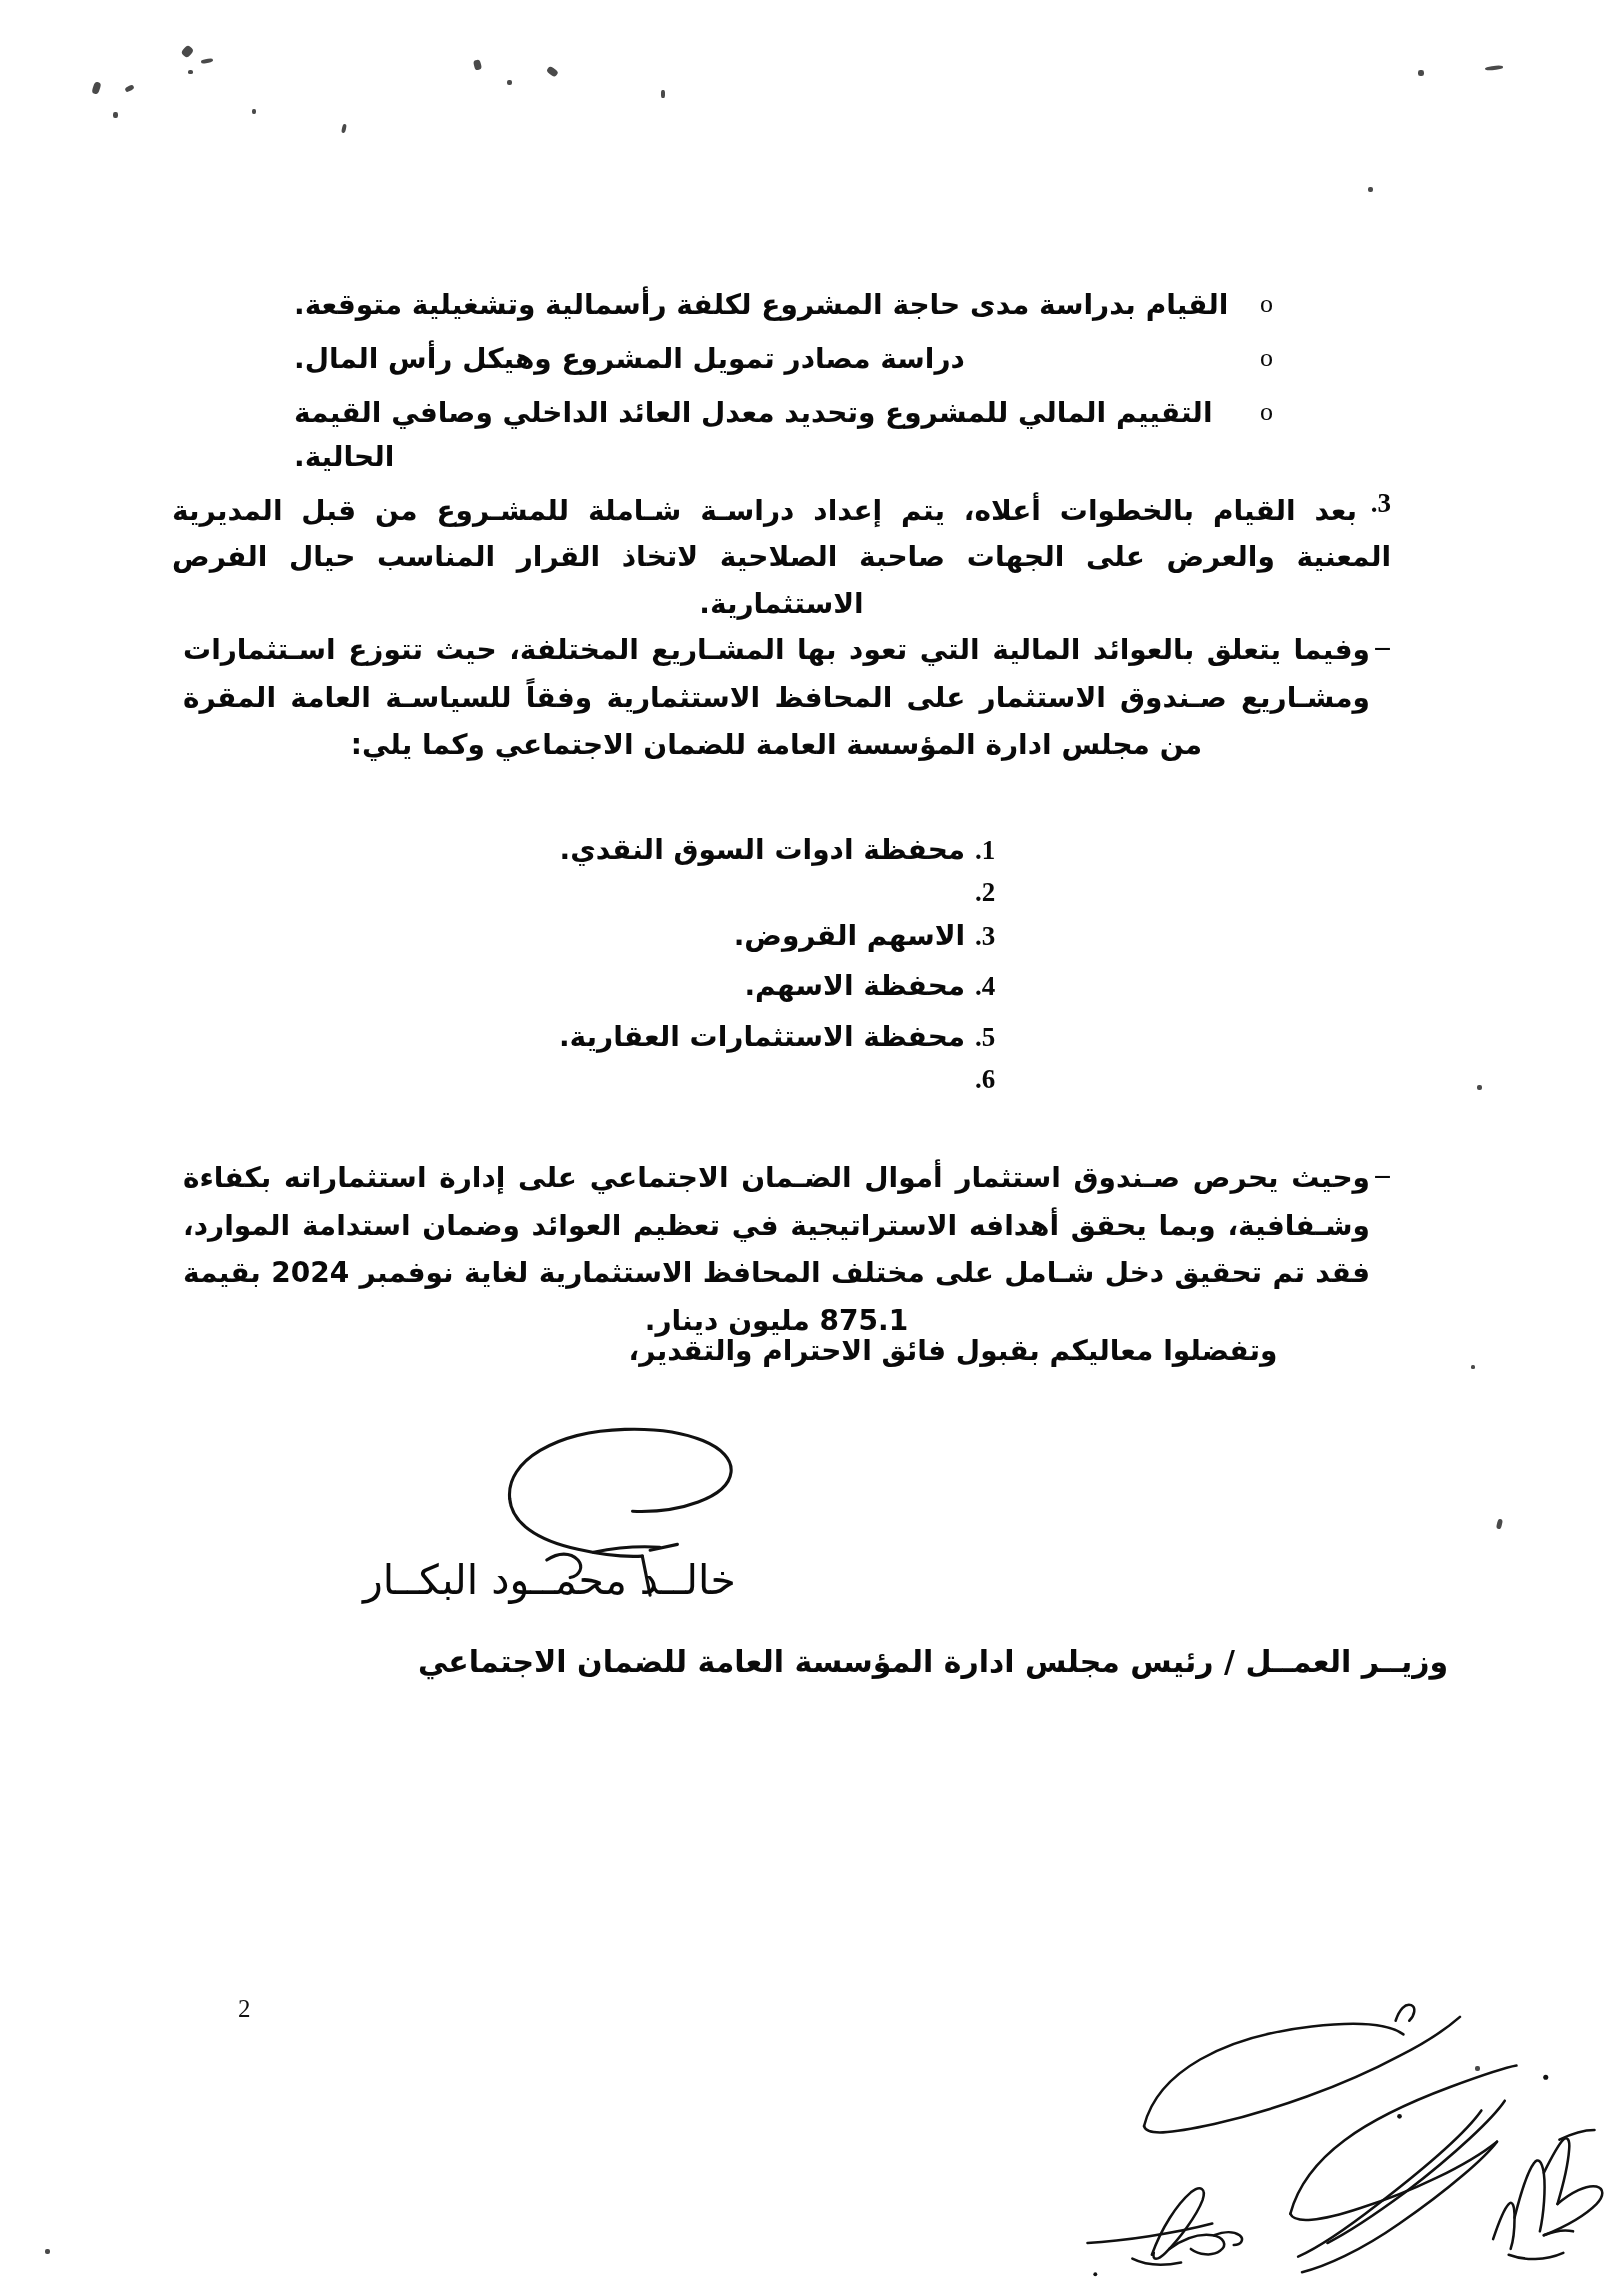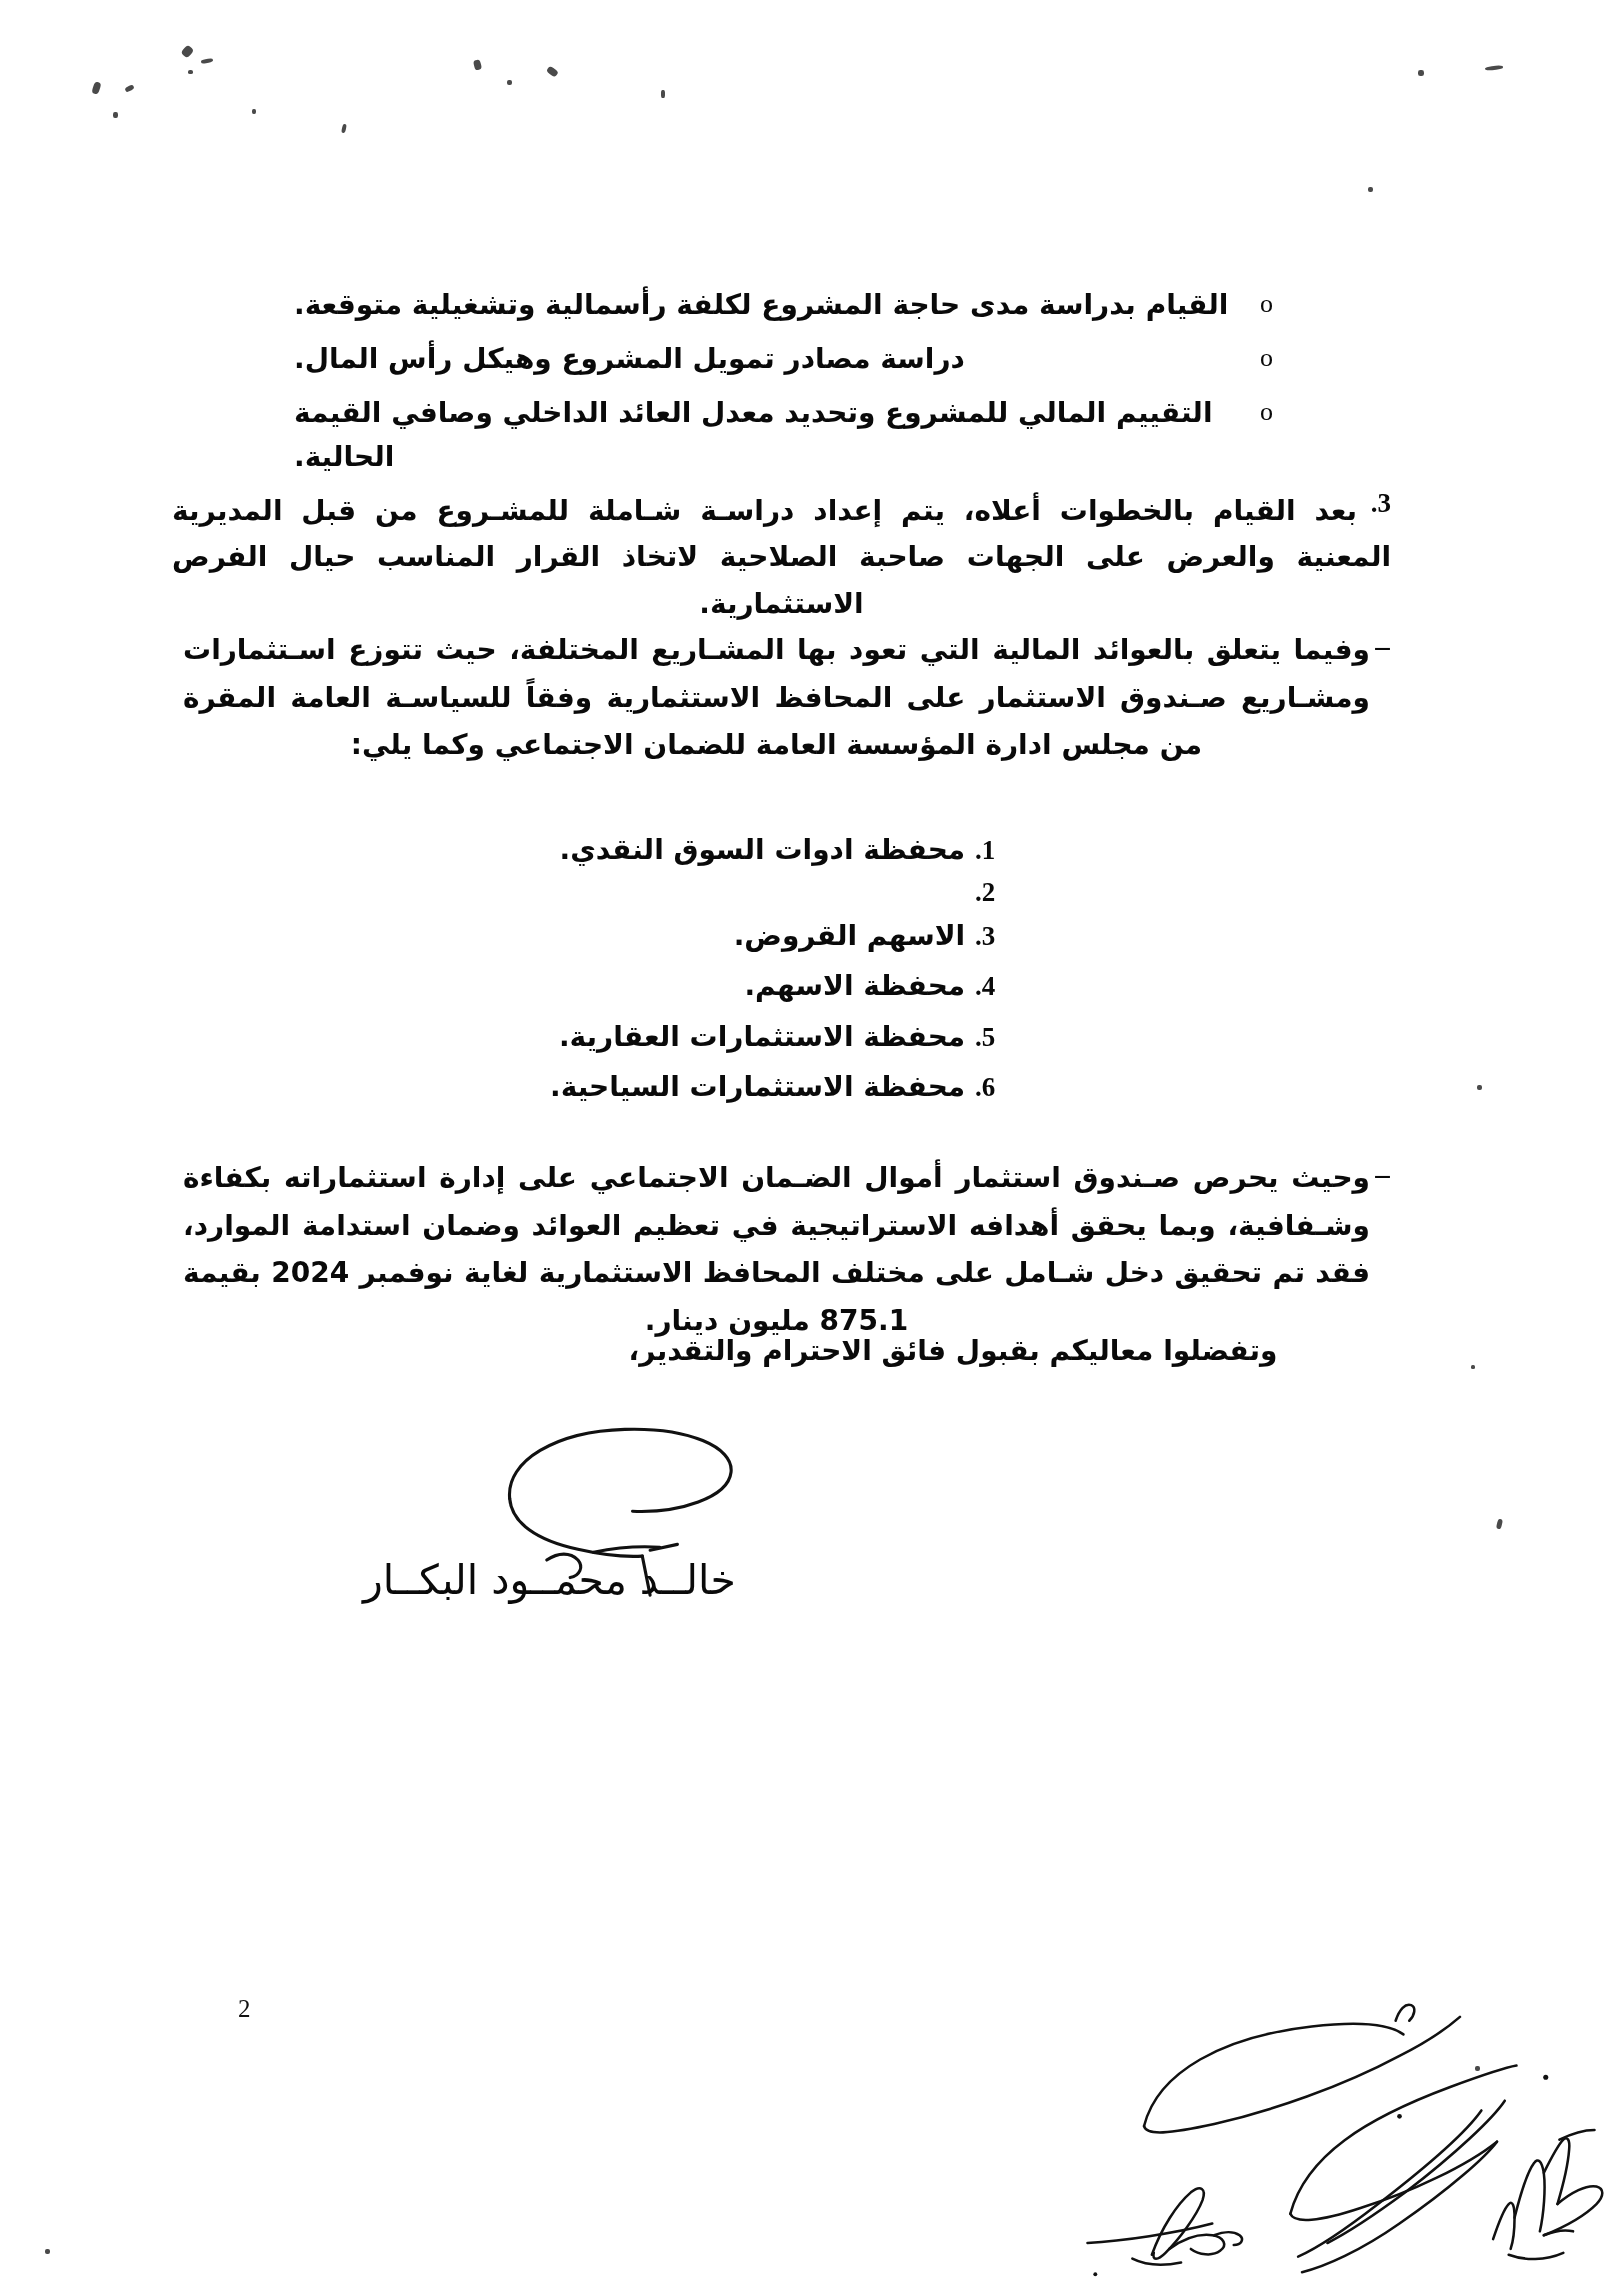--- a/index.html
+++ b/index.html
@@ -256,41 +256,41 @@
     <div class="row">
       <span class="marker">4.</span>
       <span class="txt">محفظة الاسهم.</span>
     </div>
     <div class="row">
       <span class="marker">5.</span>
       <span class="txt">محفظة الاستثمارات العقارية.</span>
     </div>
     <div class="row">
       <span class="marker">6.</span>
-      <span class="txt">محفظة الاستثمارات السياحية.</span>
     </div>
   </div>
 
   <div class="dash-para" style="right:209px; top:1154px; width:1219px;">
     <span class="d">–</span>
     <div class="t">وحيث يحرص صـندوق استثمار أموال الضـمان الاجتماعي على إدارة استثماراته بكفاءة وشـفافية، وبما يحقق أهدافه الاستراتيجية في تعظيم العوائد وضمان استدامة الموارد، فقد تم تحقيق دخل شـامل على مختلف المحافظ الاستثمارية لغاية نوفمبر 2024 بقيمة 875.1 مليون دينار.</div>
   </div>
 
   <div class="closing">وتفضلوا معاليكم بقبول فائق الاحترام والتقدير،</div>
 
   <svg class="sig-svg" style="left:488px; top:1404px;" width="410" height="195" viewBox="0 0 420 200" fill="none" stroke="#111" stroke-width="3.2" stroke-linecap="round" stroke-linejoin="round">
     <path d="M22 97 C18 58, 70 28, 140 26 C205 24, 252 44, 249 70 C246 96, 196 112, 148 110"></path>
     <path d="M22 97 C24 122, 50 140, 92 149 C118 155, 140 157, 158 156"></path>
     <path d="M108 152 C128 148, 150 145, 176 147"></path>
     <path d="M158 156 L166 196"></path>
     <path d="M60 160 C72 152, 84 152, 92 160 C98 167, 94 176, 84 178"></path>
     <path d="M166 150 L194 144"></path>
   </svg>
 
   <div class="signer-name">خالــد محمــود البكــار</div>
+  <div class="signer-title">وزيــر العمــل / رئيس مجلس ادارة المؤسسة العامة للضمان الاجتماعي</div>
 
   <div class="page-num">2</div>
 
   <svg class="sig-svg" style="left:1068px; top:1962px;" width="546" height="332" viewBox="0 0 560 340" fill="none" stroke="#111" stroke-width="2.6" stroke-linecap="round" stroke-linejoin="round">
 
     <path d="M78 168 C92 112, 160 76, 250 66 C300 60, 330 64, 344 74"></path>
     <path d="M78 168 C80 178, 104 176, 150 166 C210 152, 280 128, 340 96 C368 82, 386 70, 402 56"></path>
     <path d="M336 60 C340 48, 346 42, 352 44 C357 46, 356 54, 350 60"></path>
 
     <path d="M228 258 C244 198, 306 160, 392 128 C430 114, 448 108, 460 106"></path>

